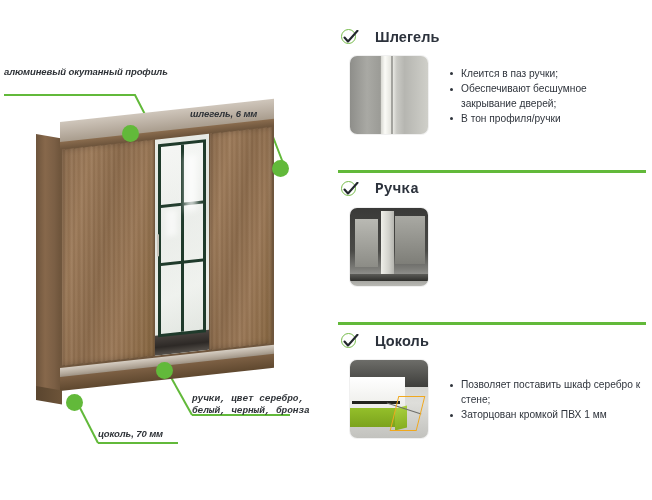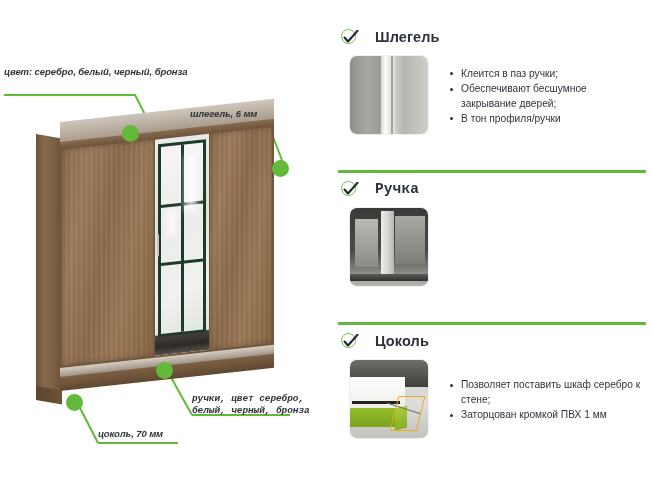--- a/index.html
+++ b/index.html
@@ -239,21 +239,21 @@
       <div class="w-plinth"></div>
       <div class="w-side-plinth"></div>
     </div>
 
     <div class="dot" style="left:122px;top:125px;"></div>
     <div class="dot" style="left:272px;top:160px;"></div>
     <div class="dot" style="left:156px;top:362px;"></div>
     <div class="dot" style="left:66px;top:394px;"></div>
 
     <div class="anno anno-profile">
-      <span class="ln">цвет: серебро, белый, черный, бронза</span>
+      <span class="ln">алюминевый окутанный профиль</span>
     </div>
 
     <div class="anno anno-shlegel">
       <span class="ln">шлегель, 6 мм</span>
     </div>
 
     <div class="anno anno-ruchki">
       <span class="ln">ручки, цвет серебро,</span>
       <span class="ln">белый, черный, бронза</span>
     </div>

